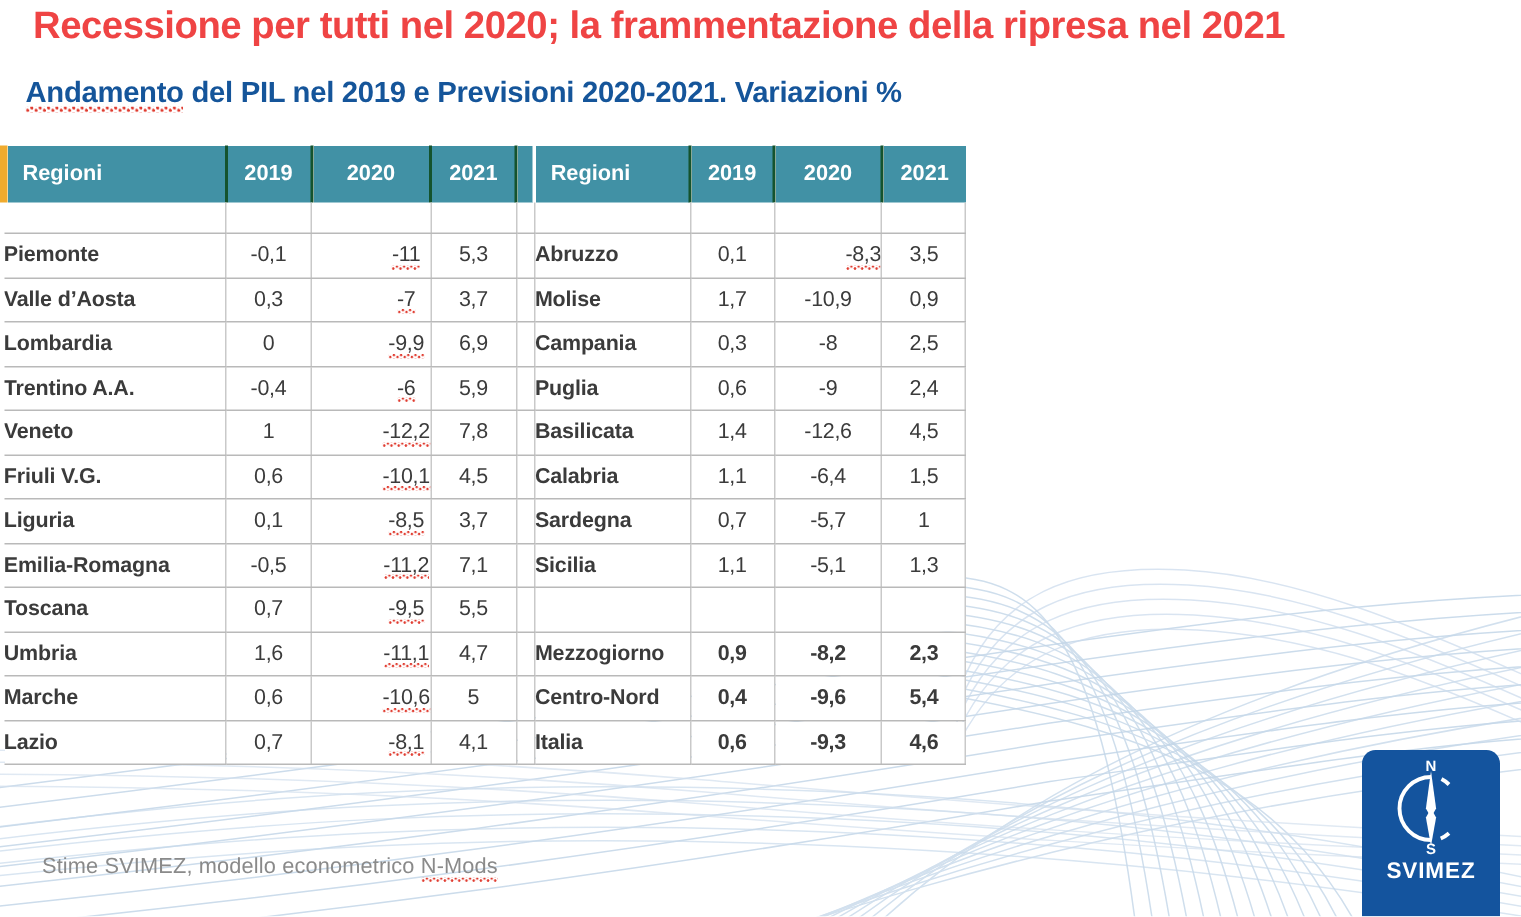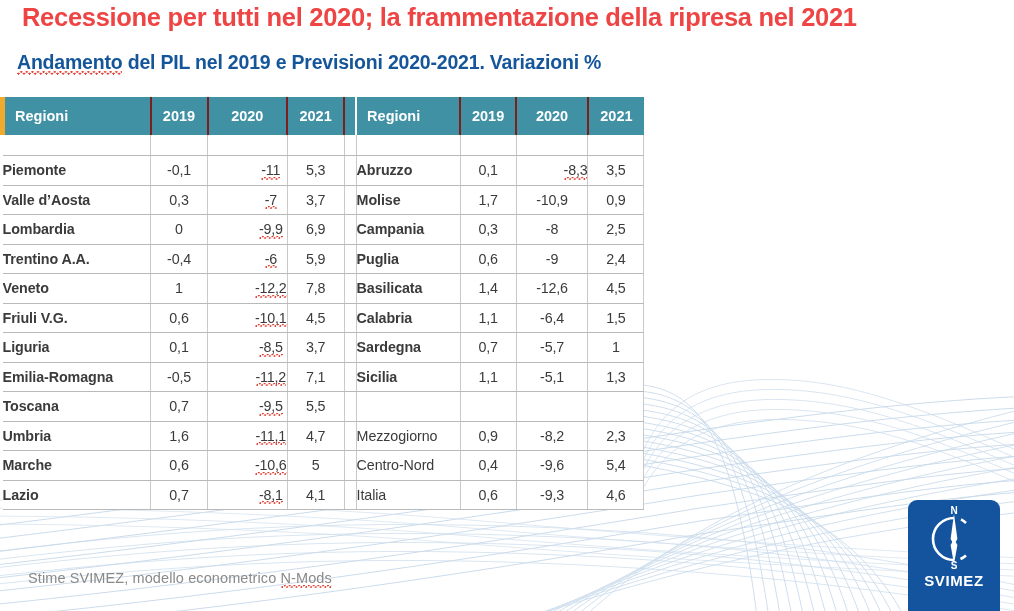--- a/index.html
+++ b/index.html
@@ -84,21 +84,21 @@
     white-space: nowrap;
   }
   
   table.gdp thead th {
     background: #4191a5;
     color: #ffffff;
     font-size: 14.5px;
     font-weight: bold;
     height: 38px;
     border-bottom: none;
-    border-right: 2px solid #7f1d1d;
+    border-right: 2px solid #14532d;
     text-align: center;
   }
   table.gdp thead th.h-name {
     text-align: left;
     padding-left: 10px;
   }
   table.gdp thead th.h-first {
     border-left: 5px solid #f0ab2e;
   }
   table.gdp thead th.h-gap {
@@ -126,21 +126,21 @@
     text-align: center;
     letter-spacing: -0.2px;
   }
   td.gapcol {
     background: #ffffff;
     border-right: 1px solid #c9c9c9;
     border-left: 1px solid #c9c9c9;
   }
   td.lastcol { border-right: 1px solid #c9c9c9; }
   
-  td.hl { color: #e8862a; font-weight: normal; }
+  td.hl { color: #e8862a; font-weight: bold; }
   
   .sqn {
     background-image:
       radial-gradient(circle at 1.2px 2.3px, #e03b2f 0.75px, rgba(224,59,47,0) 1.05px),
       radial-gradient(circle at 3.6px 0.8px, #e03b2f 0.75px, rgba(224,59,47,0) 1.05px);
     background-size: 4.8px 3.4px;
     background-repeat: repeat-x;
     background-position: 0 100%;
     padding-bottom: 2px;
     margin-left: 47px;

